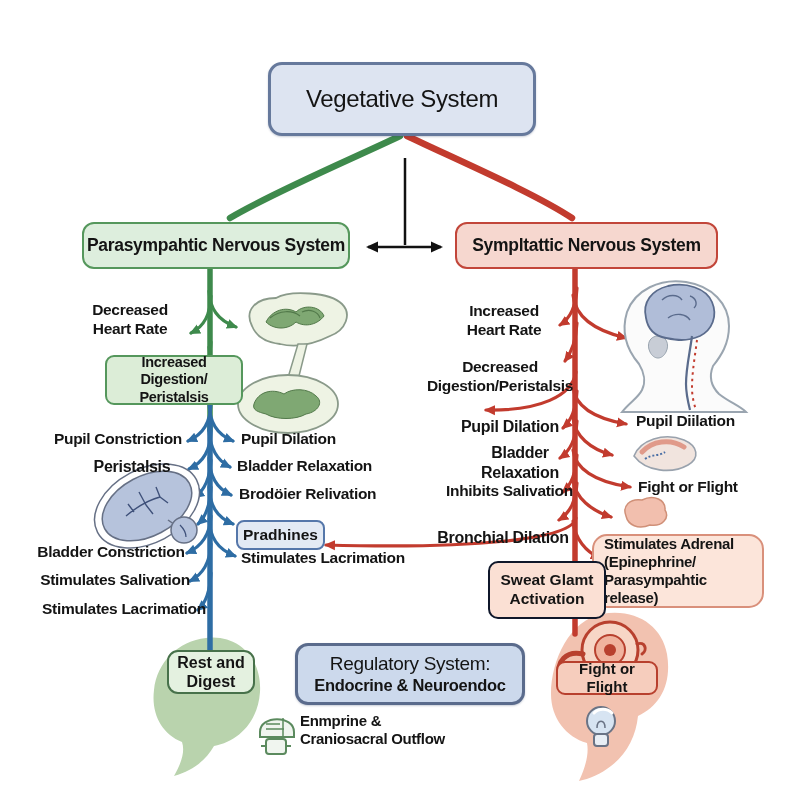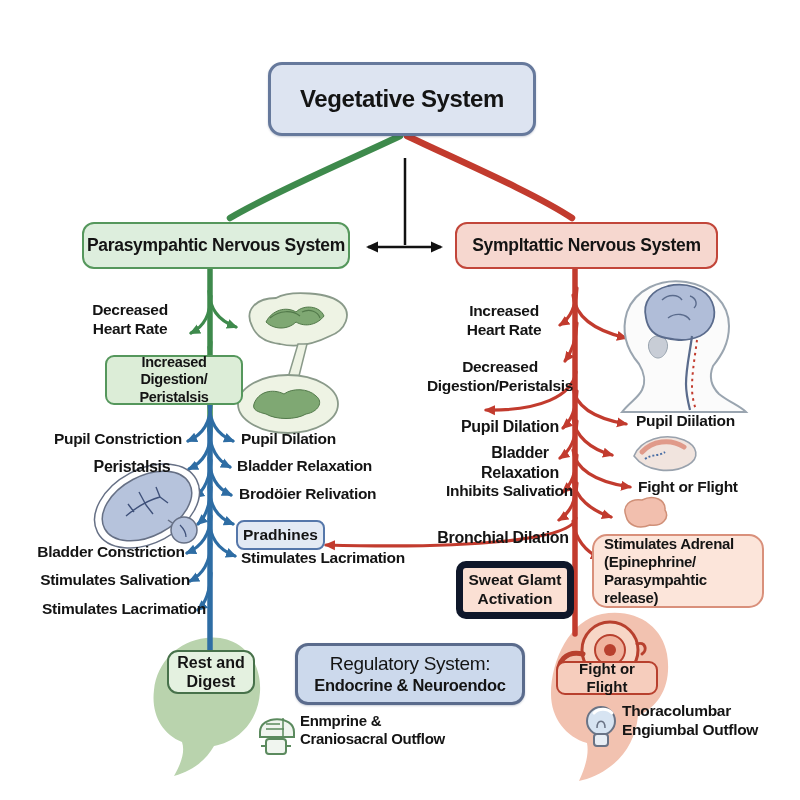--- a/index.html
+++ b/index.html
@@ -9,39 +9,39 @@
   .lbl{position:absolute;font-size:15.5px;font-weight:600;line-height:1.22;
        text-align:center;letter-spacing:-0.3px;white-space:nowrap;}
   .lbl.la{text-align:left;}
   .lbl.bold{font-weight:700;font-size:16px;}
   .lbl .ln{display:block;}
   .bx{position:absolute;display:flex;flex-direction:column;justify-content:center;
       align-items:center;text-align:center;border-radius:10px;line-height:1.2;
       box-sizing:border-box;}
   .bx-title{background:#dde4f1;border:3px solid #66799c;border-radius:14px;
             box-shadow:0 1px 2px rgba(40,60,100,.25);}
-  .bx-title .t1{font-size:24px;font-weight:700;letter-spacing:-0.4px;}
+  .bx-title .t1{font-size:24px;font-weight:400;letter-spacing:-0.4px;}
   .bx-title .t2{font-size:17px;font-weight:500;letter-spacing:-0.3px;}
   .bx-sys{font-size:17.5px;font-weight:700;letter-spacing:-0.3px;border-radius:12px;}
   .bx-green{background:#ddeedd;border:2.5px solid #55975c;}
   .bx-red{background:#f6d7cf;border:2.5px solid #c2463a;}
   .bx-greenlabel{background:#dcedd7;border:2px solid #55975c;border-radius:9px;
                  font-size:14.5px;font-weight:600;letter-spacing:-0.3px;margin-left:48px;}
   .bx-bluesm{background:#e3eaf4;border:2px solid #5577aa;border-radius:8px;
              font-size:15.5px;font-weight:700;}
   .bx-reg{background:#ccd9ec;border:3px solid #5a6b8c;border-radius:13px;
           box-shadow:0 1px 2px rgba(40,60,100,.25);}
   .bx-reg .t1{font-size:19px;font-weight:400;letter-spacing:-0.3px;}
   .bx-reg .t2{font-size:16.5px;font-weight:600;letter-spacing:-0.3px;}
   .bx-rest{background:#e4f1e0;border:2.5px solid #47714a;font-size:16px;
            font-weight:700;border-radius:11px;}
   .bx-adrenal{background:#fce5da;border:2px solid #d9907b;font-size:15px;
               font-weight:600;align-items:flex-start;text-align:left;
               padding-left:10px;letter-spacing:-0.3px;}
-  .bx-sweat{background:#fbe0d4;border:7px solid #0f172a;font-size:15.5px;font-weight:600;}
+  .bx-sweat{background:#fbe0d4;border:2px solid #0f172a;font-size:15.5px;font-weight:600;margin-left:32px;}
   .bx-fof{background:#f6cdbd;border:2.5px solid #b8402e;font-size:15px;
           font-weight:700;border-radius:9px;}
 </style>
 </head>
 <body>
 
 <div class="stage">
 
 <svg class="layer" width="800" height="800" viewBox="0 0 800 800">
   <defs>
@@ -270,18 +270,14 @@
   <div class="t1">Regulatory System:</div>
   <div class="t2">Endocrine &amp; Neuroendoc</div>
 </div>
 <div class="lbl la" style="left:300px;top:712px;width:150px;font-size:15px;">
   <span class="ln">Enmprine &amp;</span>
   <span class="ln">Craniosacral Outflow</span>
 </div>
 <div class="bx bx-fof" style="left:556px;top:661px;width:102px;height:34px;">
   <span>Fight or Flight</span>
 </div>
-<div class="lbl la" style="left:622px;top:702px;width:150px;font-size:15.5px;">
-  <span class="ln">Thoracolumbar</span>
-  <span class="ln">Engiumbal Outflow</span>
-</div>
 
 </div>
 
 </body></html>

